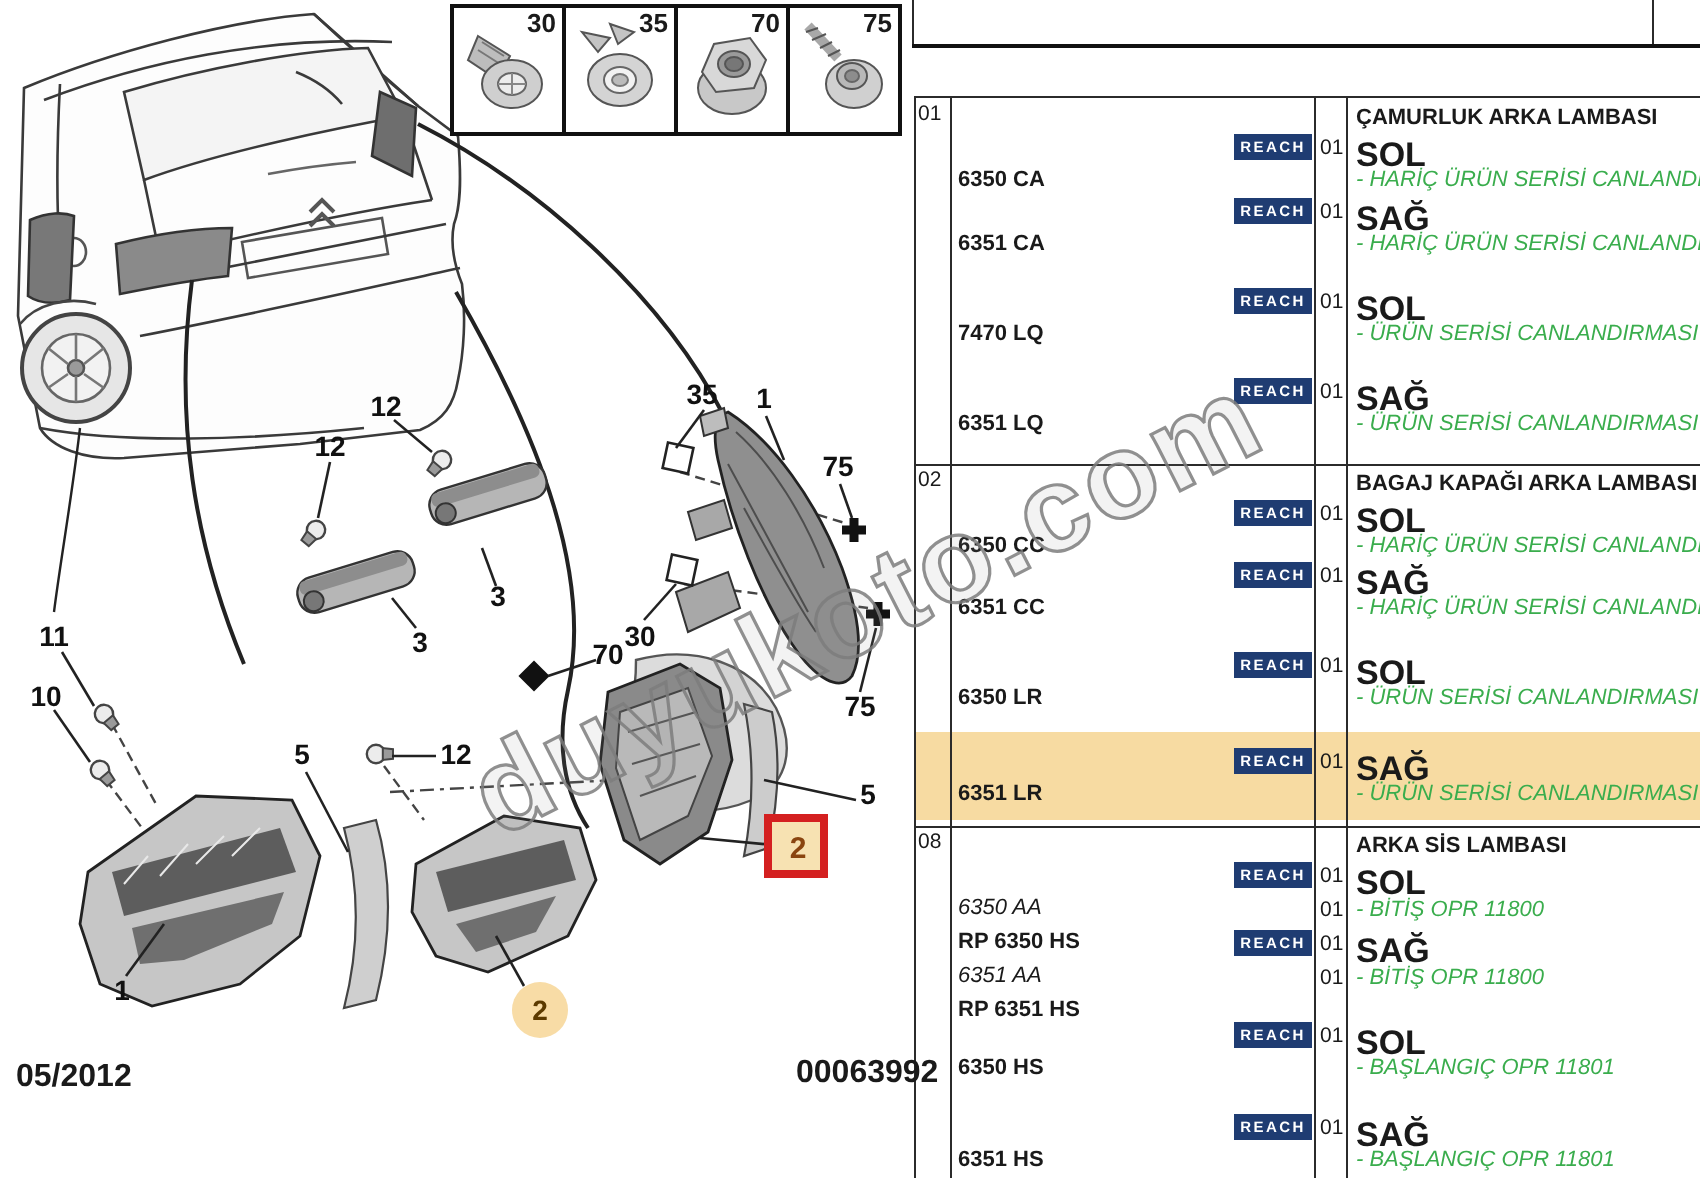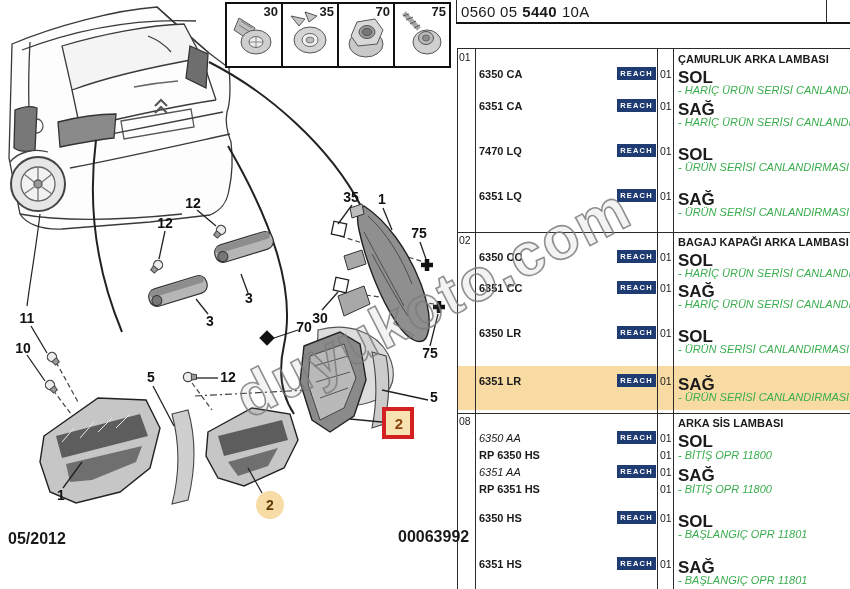--- a/index.html
+++ b/index.html
@@ -9,21 +9,21 @@
   
   .vline{position:absolute;width:1px;background:#2b2b2b;z-index:6;}
   .hline{position:absolute;height:1px;background:#2b2b2b;z-index:6;}
   #header-line{height:2px;background:#111;}
   #hdr{position:absolute;left:461px;top:3px;font-size:15px;z-index:7;letter-spacing:.3px;}
   #hdr .b{font-weight:bold;}
   #hdr span{margin-right:5px;}
   
   .secnum{position:absolute;left:459px;font-size:10.5px;z-index:7;}
   .title{position:absolute;left:678px;font-size:11px;font-weight:bold;white-space:nowrap;z-index:7;}
-  .pn{position:absolute;left:479px;font-size:11px;font-weight:bold;z-index:7;white-space:nowrap;}
+  .pn{position:absolute;left:479px;font-size:11px;font-weight:bold;z-index:7;white-space:nowrap;margin-top:16px;}
   .pn.it{font-style:italic;font-weight:normal;}
   .pn.rp{left:479px;width:176px;}
   .bdg{position:absolute;left:617px;width:39px;height:13px;background:#1f3c72;color:#fff;
        font-size:7.5px;font-weight:bold;text-align:center;line-height:13px;letter-spacing:1.2px;z-index:7;}
   .q{position:absolute;left:660px;font-size:10.5px;z-index:7;}
   .sd{position:absolute;left:678px;font-size:17px;font-weight:bold;z-index:7;}
   .nt{position:absolute;left:678px;font-size:11px;font-style:italic;color:#3aad4d;
       white-space:nowrap;z-index:7;}
   #hl-row{position:absolute;left:458px;top:366px;width:392px;height:44px;background:#f7dba2;z-index:1;}
   
@@ -234,23 +234,20 @@
       <svg width="54" height="62" viewBox="0 0 54 62">
         <path d="M 9,9 L 24,25" stroke="#a8a8a8" stroke-width="5"></path>
         <path d="M 8,12 L 14,10 M 11,16 L 18,13 M 15,20 L 21,17 M 19,24 L 25,21" stroke="#555"></path>
         <ellipse cx="32" cy="38" rx="14" ry="12" fill="#d0d0d0" stroke="#555"></ellipse>
         <ellipse cx="31" cy="34" rx="7.5" ry="6.5" fill="#b8b8b8" stroke="#555"></ellipse>
         <ellipse cx="31" cy="34" rx="3.5" ry="3" fill="#8d8d8d" stroke="#666"></ellipse>
       </svg>
     </div>
   </div>
 
-  <div id="hdr">
-    <span>0560 05</span><span class="b">5440</span><span>10A</span>
-  </div>
   <div class="vline" style="left:456px;top:0;height:22px"></div>
   <div class="vline" style="left:826px;top:0;height:22px"></div>
   <div class="hline" id="header-line" style="left:456px;top:22px;width:394px"></div>
 
   <div id="hl-row"></div>
   <div class="vline" style="left:457px;top:48px;height:541px"></div>
   <div class="vline" style="left:475px;top:48px;height:541px"></div>
   <div class="vline" style="left:657px;top:48px;height:541px"></div>
   <div class="vline" style="left:673px;top:48px;height:541px"></div>
   <div class="hline" style="left:457px;top:48px;width:393px"></div>

